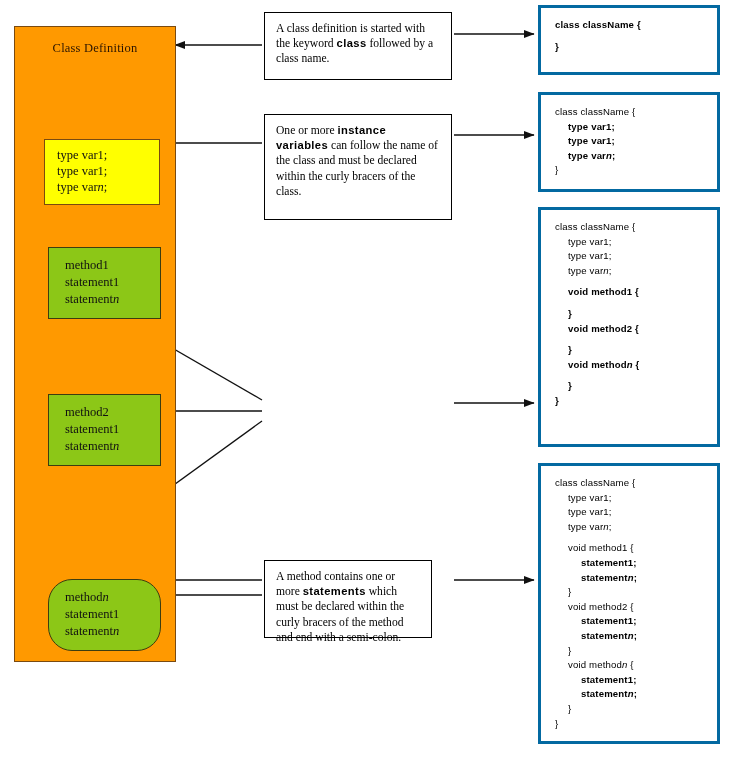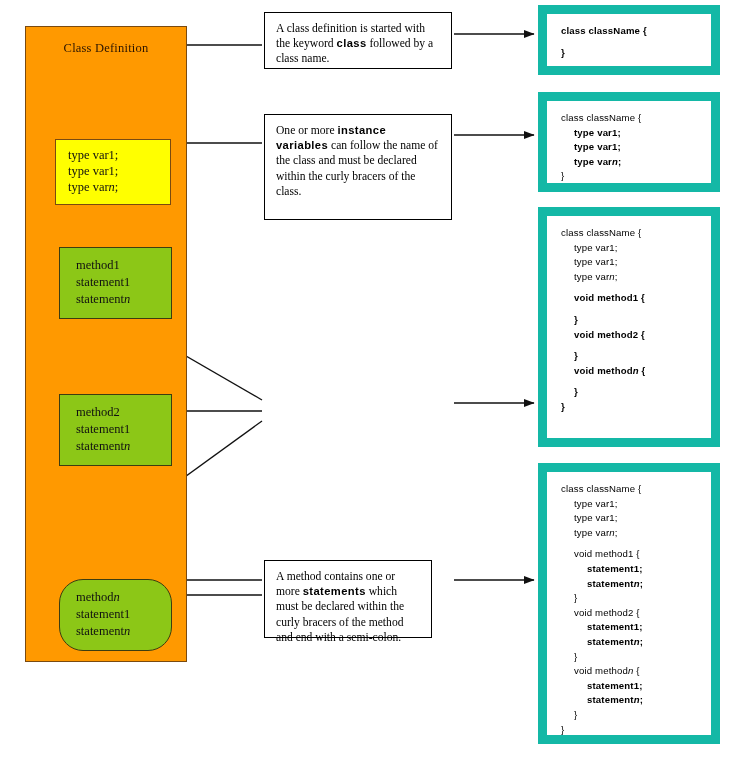--- a/index.html
+++ b/index.html
@@ -1,21 +1,21 @@
 <!DOCTYPE html>
 <html><head>
 <meta charset="utf-8">
 <style>
   html,body{margin:0;padding:0;background:#ffffff;}
   body{width:730px;height:758px;position:relative;font-family:"Liberation Serif",serif;overflow:hidden;}
   #stage{position:absolute;left:0;top:0;width:730px;height:758px;}
 
   
   .class-box{
-    position:absolute;left:25px;top:26px;width:162px;height:636px;
+    position:absolute;left:14px;top:26px;width:162px;height:636px;
     background:#FF9900;border:1px solid #7a4a10;box-sizing:border-box;
   }
   .class-title{
     position:absolute;left:0;top:14px;width:100%;text-align:center;
     font-size:12.5px;color:#2b1500;font-family:"Liberation Serif",serif;
     letter-spacing:.2px;
   }
   .vars-box{
     position:absolute;left:29px;top:112px;width:116px;height:66px;
     background:#FFFF00;border:1px solid #7a4a10;box-sizing:border-box;
@@ -34,28 +34,28 @@
   .ital{font-style:italic;}
 
   
   .callout{
     position:absolute;background:#ffffff;border:1px solid #000000;
     box-sizing:border-box;padding:8px 10px 8px 11px;
     font-size:11.6px;line-height:15.2px;color:#000;
     font-family:"Liberation Serif",serif;
   }
   .callout b{font-family:"Liberation Sans",sans-serif;font-weight:bold;font-size:11.2px;letter-spacing:.4px;}
-  .c1{left:264px;top:12px;width:188px;height:57px;}
+  .c1{left:264px;top:12px;width:188px;height:68px;}
   .c2{left:264px;top:114px;width:188px;height:106px;}
   .c3{left:264px;top:366px;width:188px;height:74px;}
   .c4{left:264px;top:560px;width:168px;height:78px;}
 
   
   .redbox{
-    position:absolute;background:#14b8a6;box-sizing:border-box;padding:9px;
+    position:absolute;background:#0369a1;box-sizing:border-box;padding:3px;
   }
   .redbox .inner{
     background:#ffffff;width:100%;height:100%;box-sizing:border-box;
     padding:10px 8px 8px 14px;
     font-family:"Liberation Sans",sans-serif;font-size:9.6px;line-height:14.6px;color:#000;
   }
   .redbox .inner .ln{white-space:pre;letter-spacing:.15px;}
   .redbox .inner .b{font-weight:bold;}
   .redbox .inner .sp{height:7px;}
   .r1{left:538px;top:5px;width:182px;height:70px;}

